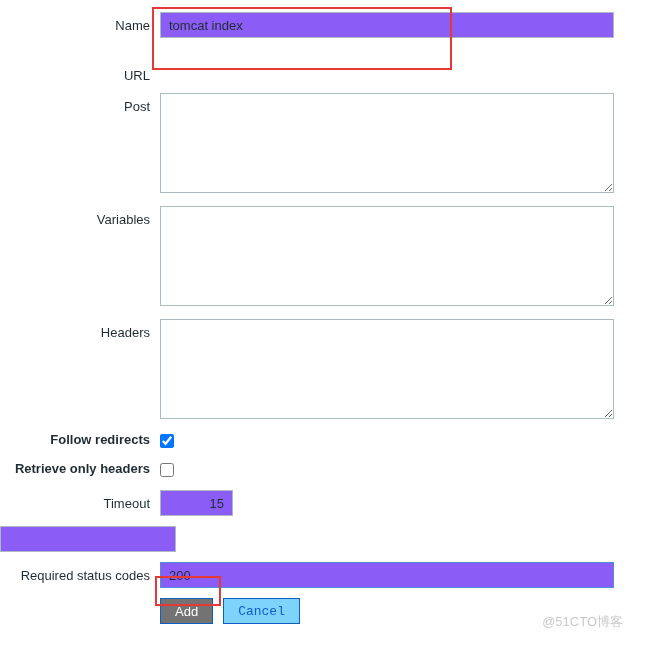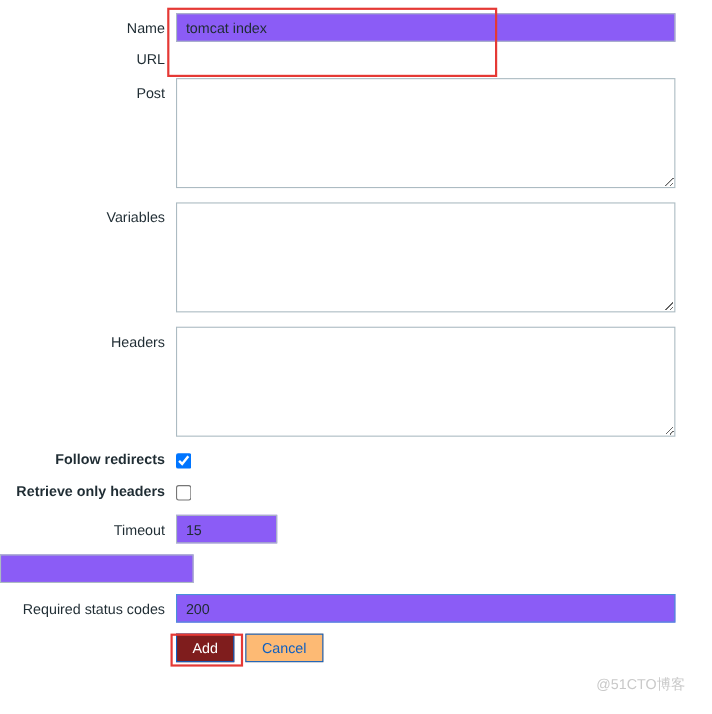--- a/index.html
+++ b/index.html
@@ -11,21 +11,21 @@
       width: 647px;
       height: 649px;
       position: relative;
       padding-top: 12px;
     }
     .form-row {
       display: flex;
       align-items: flex-start;
       margin-bottom: 10px;
     }
-    .form-row.tight { margin-bottom: 2px; }
+    .form-row.tight { margin-bottom: 24px; }
     .label {
       width: 160px;
       text-align: right;
       padding-right: 10px;
       padding-top: 6px;
       color: #1f2c33;
       font-size: 13px;
       flex-shrink: 0;
     }
     .label.cb { padding-top: 0; font-weight: bold; }
@@ -35,21 +35,21 @@
     input[type="text"] {
       height: 26px;
       border: 1px solid #acbbc2;
       padding: 0 8px;
       font-size: 13px;
       color: #1f2c33;
       background: #8b5cf6;
       outline: none;
     }
     .w-wide { width: 454px; }
-    .w-num { width: 92px; padding-right: 6px; }
+    .w-num { width: 73px; text-align: right; padding-right: 6px; }
     .w-med { width: 176px; }
     textarea {
       width: 454px;
       border: 1px solid #acbbc2;
       padding: 5px 8px;
       font-size: 13px;
       color: #1f2c33;
       background: #fff;
       outline: none;
       resize: both;
@@ -73,28 +73,29 @@
       height: 26px;
       padding: 0 14px;
       font-size: 13px;
       border: 1px solid;
       cursor: pointer;
       display: inline-flex;
       align-items: center;
       justify-content: center;
     }
     .btn-primary {
-      background: #7f1d1d;
+      background: #737373;
       border-color: #0e5fc0;
       color: #fff;
     }
     .btn-secondary {
-      background: #fdba74;
+      background: #7dd3fc;
       border-color: #0e5fc0;
       color: #0e5fc0;
+      font-family: Liberation Mono, monospace;
     }
     .highlight-box {
       position: absolute;
       border: 2px solid #e53935;
       pointer-events: none;
     }
     .hl-top {
       left: 152px;
       top: 7px;
       width: 300px;

